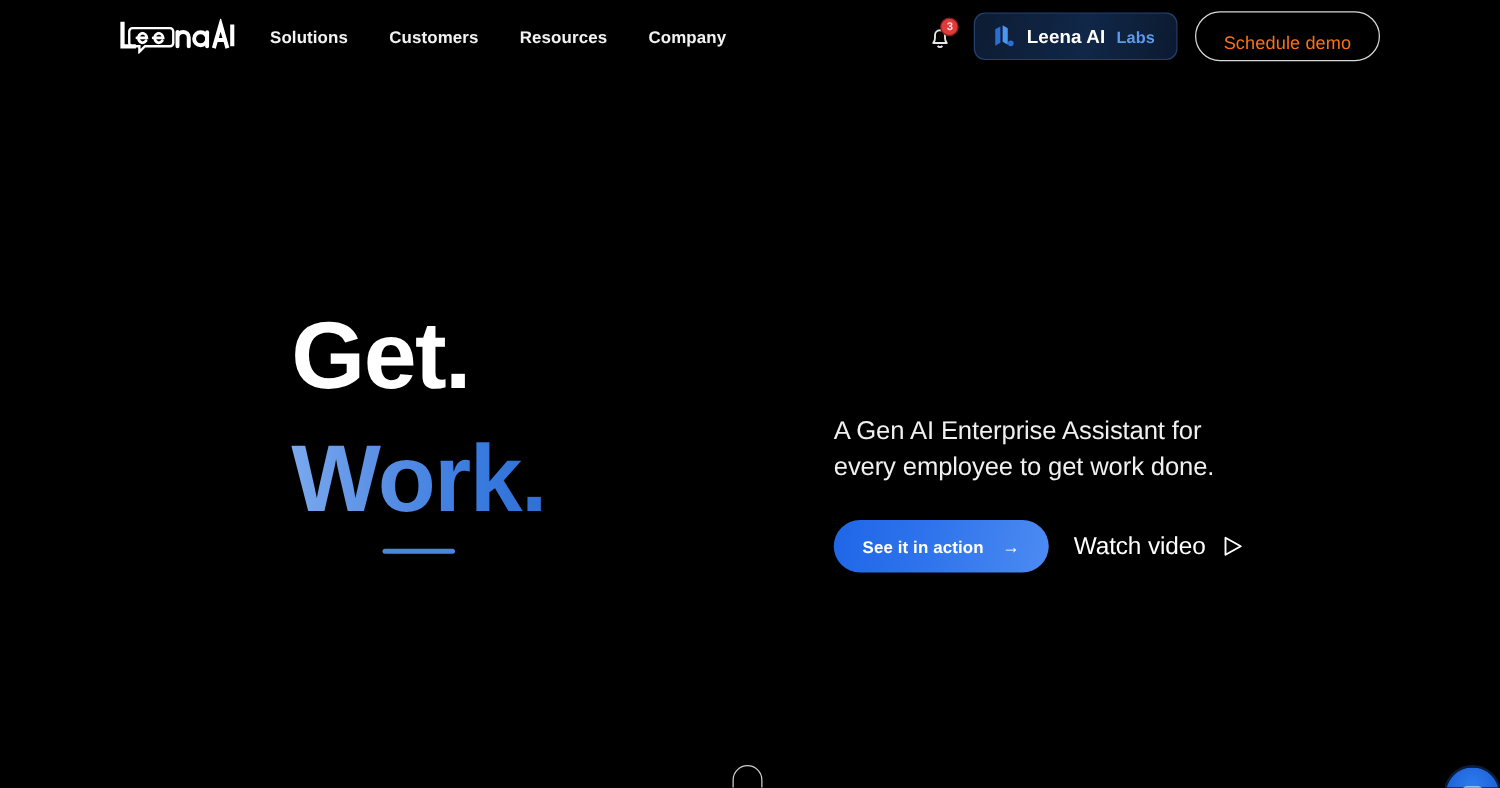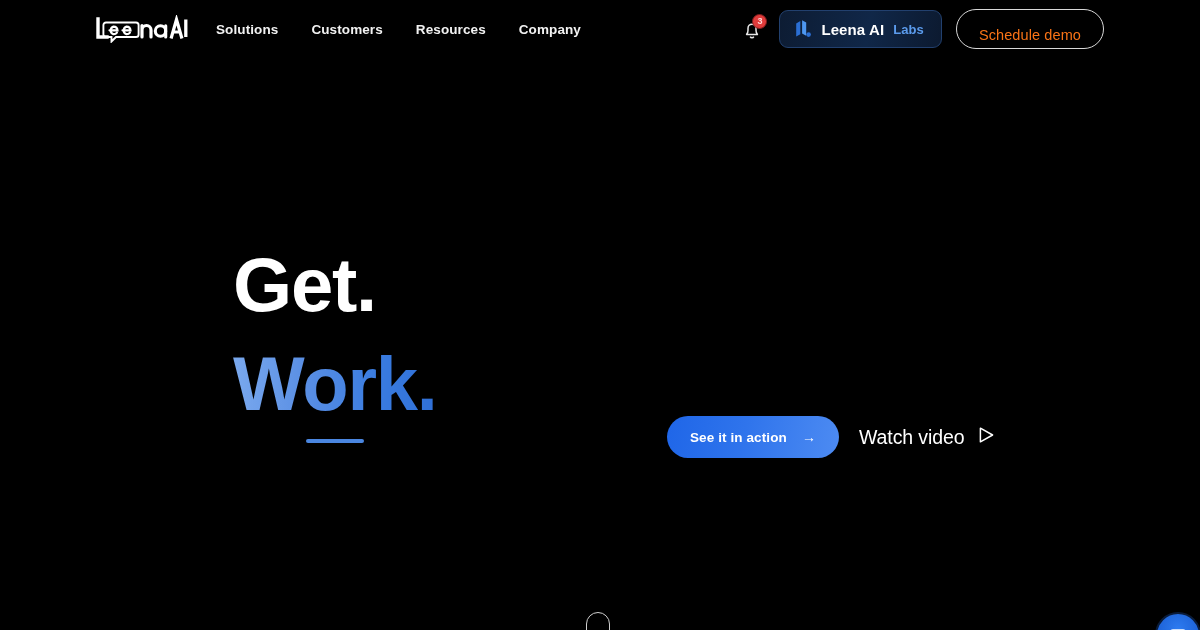--- a/index.html
+++ b/index.html
@@ -104,21 +104,21 @@
     display:flex; align-items:center; gap:15px;
     height:42px; padding:4px 23px;
     border-radius:21px; border:none;
     background:linear-gradient(100deg,#1f66e8 0%,#2f74ec 45%,#4d8bf2 100%);
     color:#ffffff; font-size:13.5px; font-weight:700;
     font-family:"Liberation Sans", sans-serif;
     letter-spacing:.1px; cursor:pointer; white-space:nowrap;
   }
   .cta-arrow { font-size:14px; line-height:1; }
   .cta-secondary {
-    display:flex; gap:14px;
+    display:flex; align-items:center; gap:14px;
     background:none; border:none; cursor:pointer;
     color:#ffffff; font-size:19.5px; font-weight:500;
     font-family:"Liberation Sans", sans-serif;
     letter-spacing:-.1px; white-space:nowrap; padding:0;
   }
 
   .scroll-ind {
     position:absolute; left:586px; top:612px;
     width:24px; height:34px;
     border:1.5px solid #cfcfcf; border-radius:12px;
@@ -196,20 +196,21 @@
 <div class="hero">
 
   <h1 class="headline">
     <span class="hl-line hl-white">Get.</span>
     <span class="hl-line">
       <span class="hl-blue">Work.</span>
       <span class="hl-underline"></span>
     </span>
   </h1>
 
+  <p class="sub">A Gen AI Enterprise Assistant for every employee to get work done.</p>
 
   <div class="cta-row">
     <button class="cta-primary">
       <span>See it in action</span>
       <span class="cta-arrow">→</span>
     </button>
 
     <button class="cta-secondary">
       <span>Watch video</span>
       <svg width="17" height="18" viewBox="0 0 17 18" aria-hidden="true">

